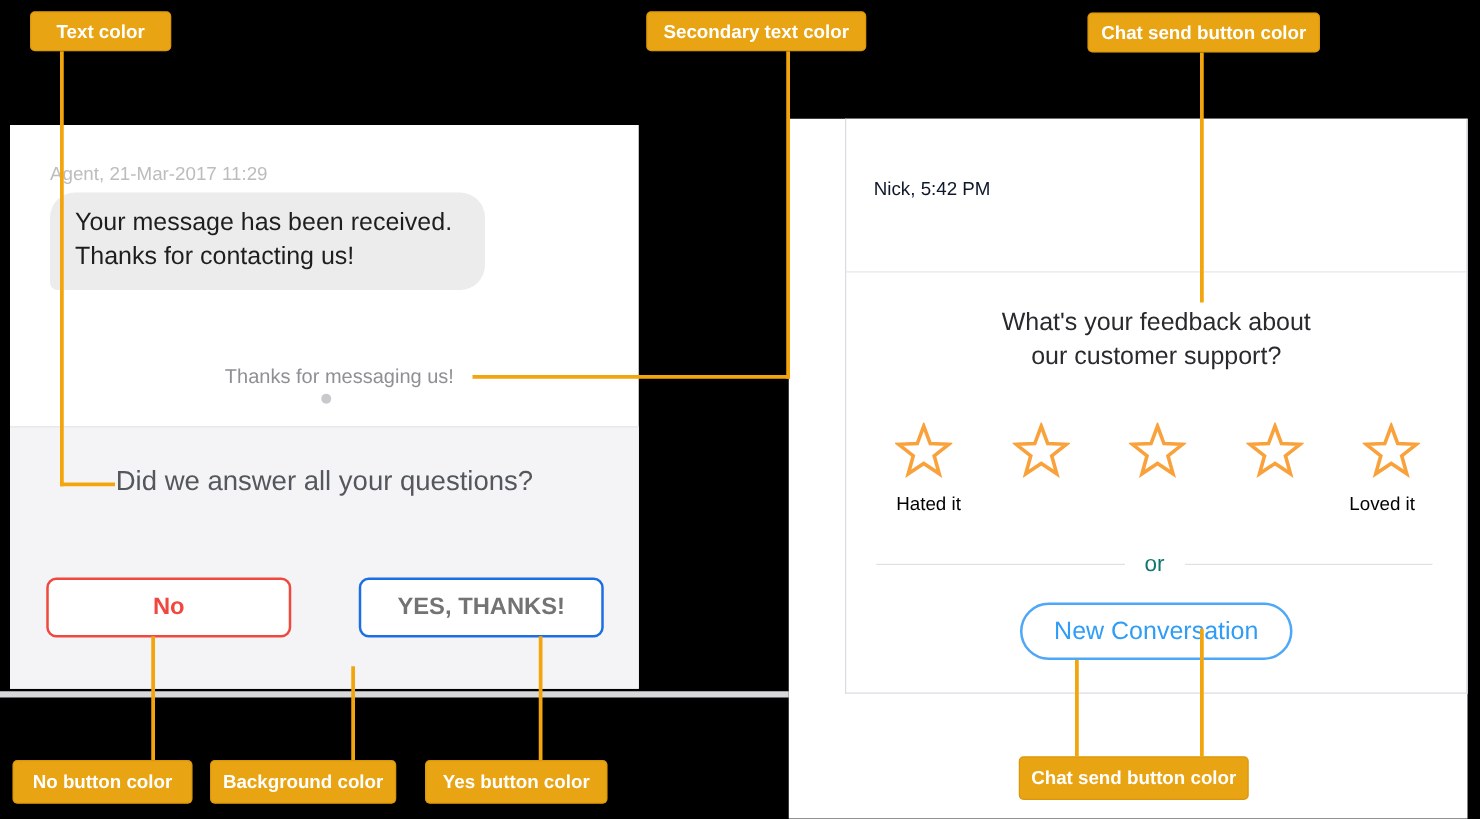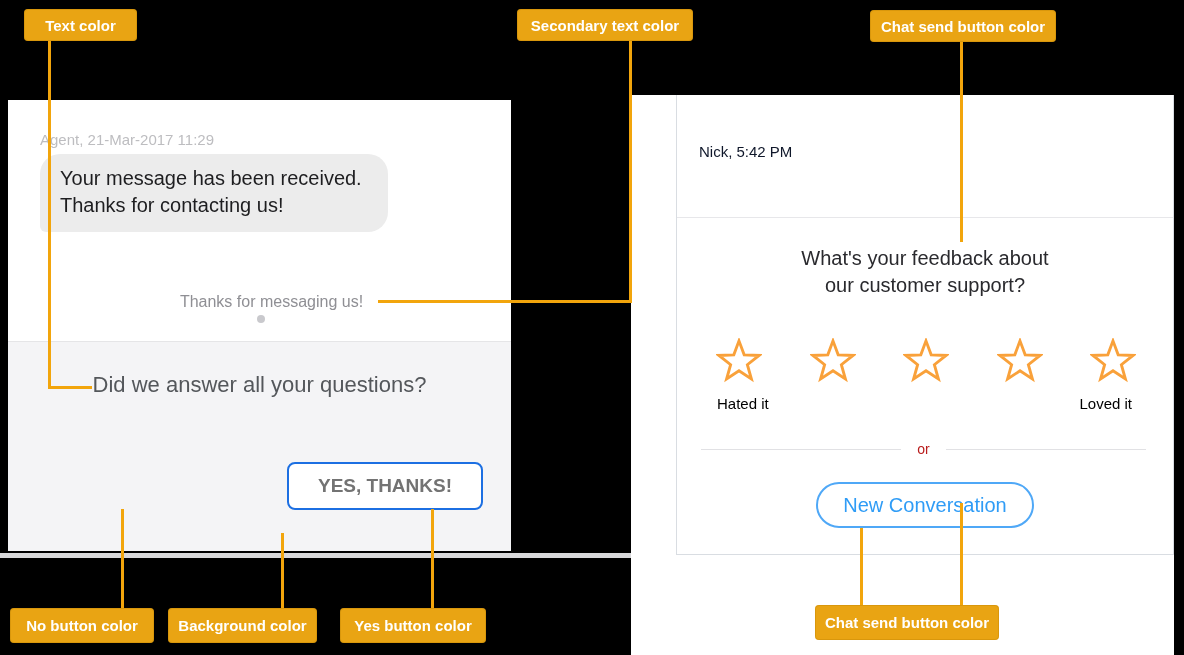--- a/index.html
+++ b/index.html
@@ -31,21 +31,21 @@
   .divider-1 { position: absolute; left: 0; top: 122px; width: 100%; height: 1px; background: #e7e7ea; }
   .feedback-q { position: absolute; left: 0; top: 150px; width: 100%; text-align: center; font-size: 20px; line-height: 27px; color: #2a2a2e; }
   .feedback-q span { display: inline-block; max-width: 272px; }
   .stars-row { position: absolute; left: 39px; top: 243px; width: 420px; display: flex; justify-content: space-between; }
   .star { width: 46px; height: 46px; cursor: pointer; }
   .rating-label { position: absolute; top: 300px; font-size: 15px; color: #000000; }
   .rating-low  { left: 40px; }
   .rating-high { right: 41px; }
   .or-row { position: absolute; left: 24px; right: 27px; top: 346px; display: flex; align-items: center; gap: 16px; }
   .or-line { flex: 1; height: 1px; background: #e1e1e4; }
-  .or-text { font-size: 14px; color: #b91c1c; }
+  .or-text { font-size: 18px; color: #0f766e; }
   .btn-new { position: absolute; left: 139px; top: 387px; width: 218px; height: 46px; border: 2px solid #4fa8f7; border-radius: 23px; background: #ffffff; color: #2f9cf6; font-size: 20px; text-align: center; line-height: 42px; cursor: pointer; }
 
   
   .badge { position: absolute; z-index: 6; height: 32px; background: #e9a413; border-radius: 4px; color: #ffffff; font-size: 15px; font-weight: bold; display: flex; align-items: center; justify-content: center; box-shadow: inset 0 0 0 1px rgba(190,130,0,0.35); }
   .badge-bottom { height: 35px; }
   .b-text      { left: 24px;  top: 9px;   width: 113px; }
   .b-secondary { left: 517px; top: 9px;   width: 176px; text-align: center; }
   .b-chat-top  { left: 870px; top: 10px;  width: 186px; }
   .b-no        { left: 10px;  top: 608px; width: 144px; }
   .b-bg        { left: 168px; top: 608px; width: 149px; }
@@ -72,20 +72,21 @@
   <div class="white-right-region"></div>
   <div class="bottom-edge-strip"></div>
 
   <div class="panel-left">
     <div class="agent-ts">Agent, 21-Mar-2017 11:29</div>
     <div class="bubble-left">Your message has been received. Thanks for contacting us!</div>
     <div class="thanks-note">Thanks for messaging us!</div>
     <div class="typing-dot"></div>
     <div class="answer-section">
       <div class="question-text">Did we answer all your questions?</div>
+      <button class="chat-btn btn-no">No</button>
       <button class="chat-btn btn-yes">YES, THANKS!</button>
     </div>
   </div>
 
   <div class="panel-right">
     <div class="nick-ts">Nick, 5:42 PM</div>
     <div class="divider-1"></div>
     <div class="feedback-q"><span>What's your feedback about our customer support?</span></div>
     <div class="stars-row">
       <svg class="star" viewBox="0 0 24 24" fill="none" stroke="#f9a13a" stroke-width="1.5">

